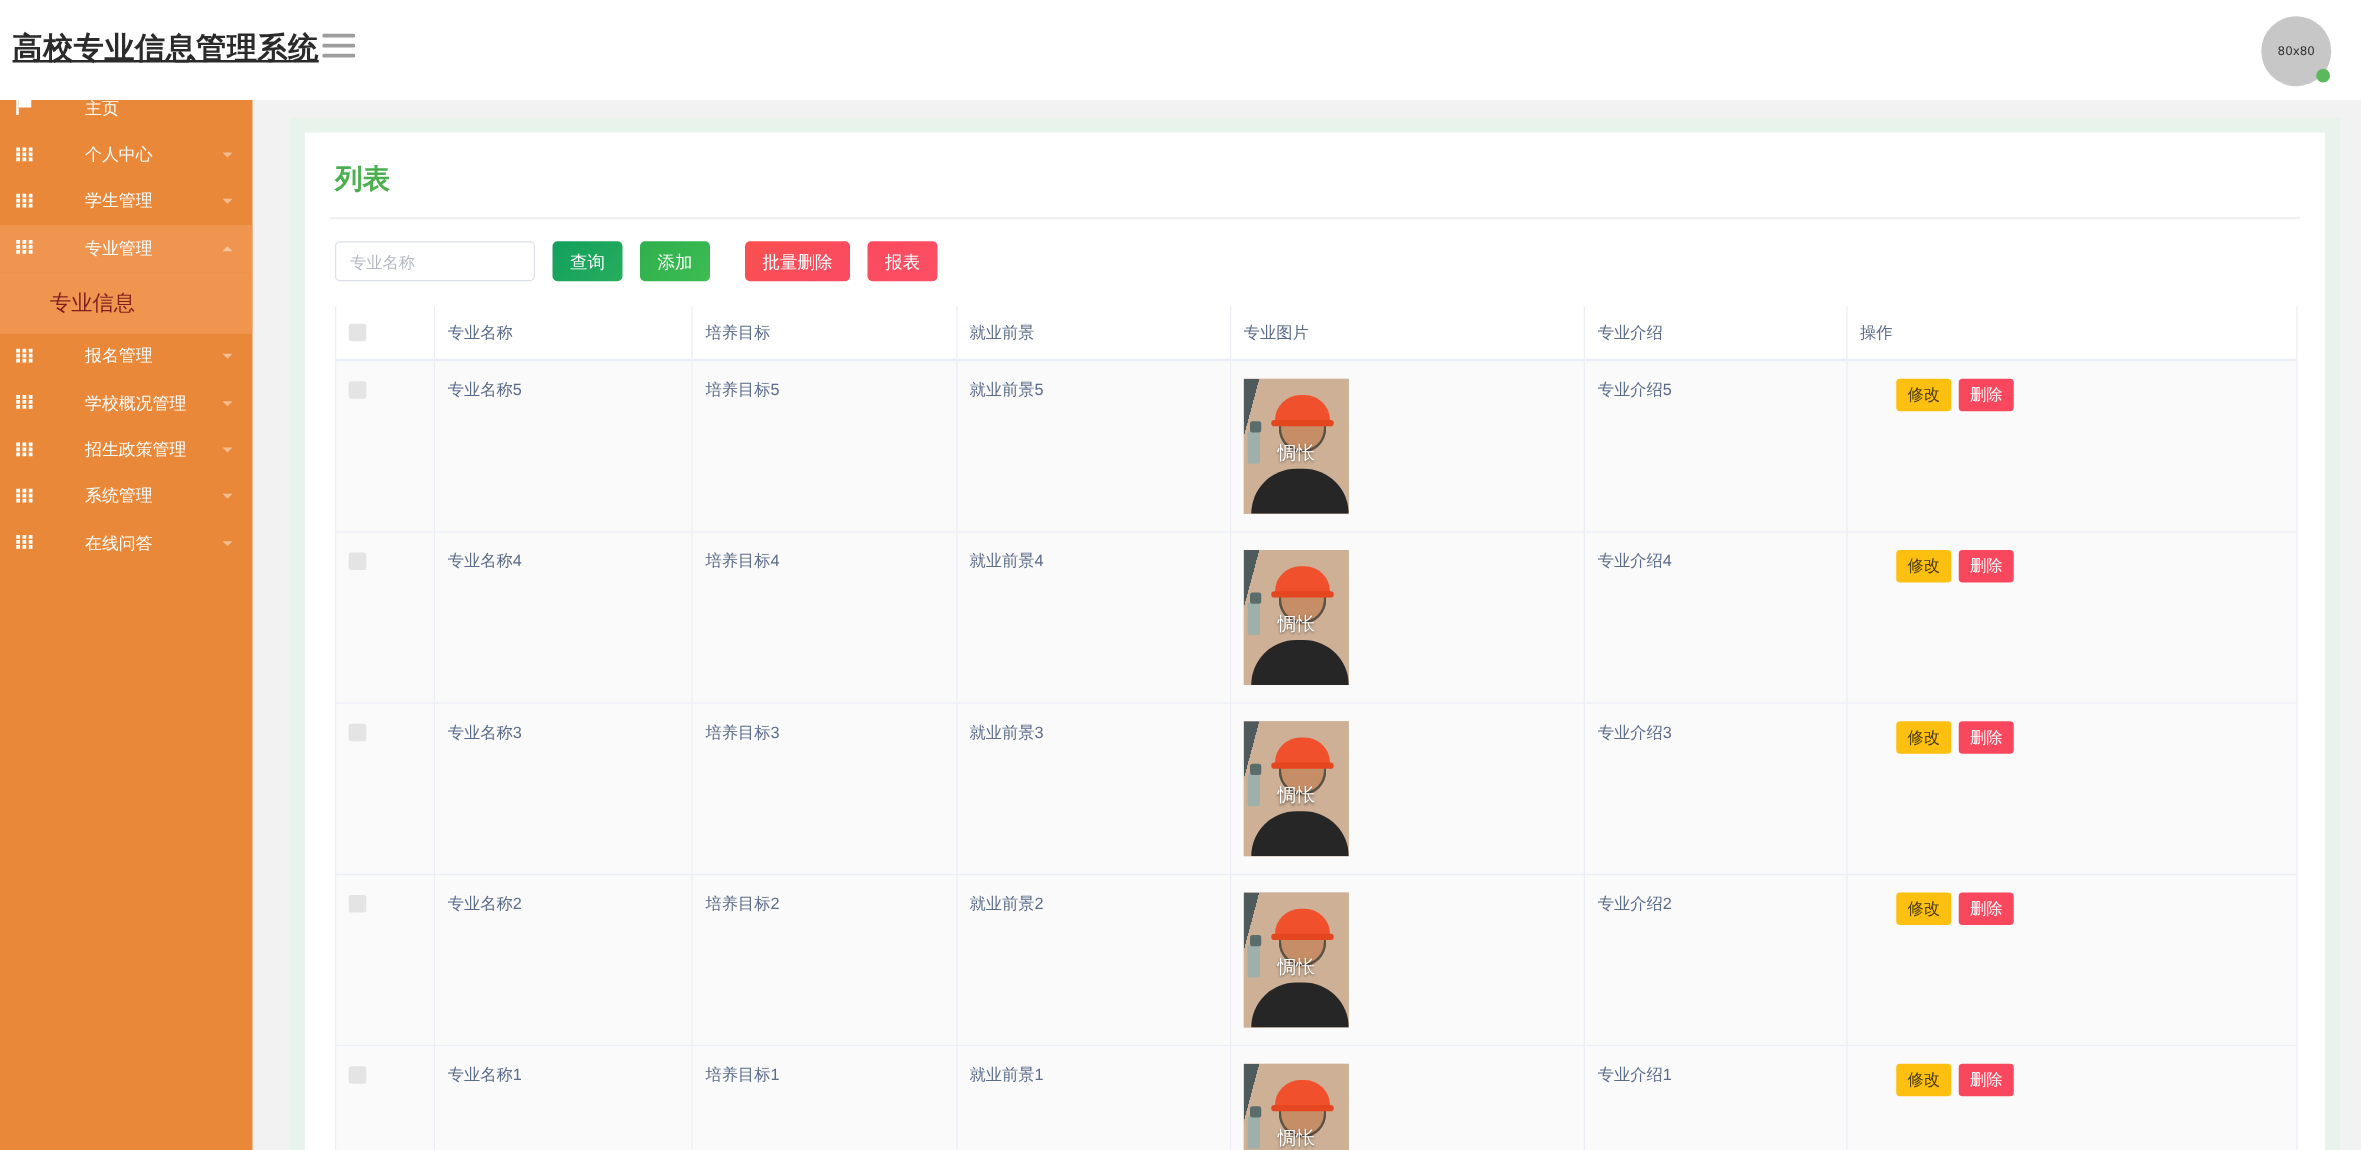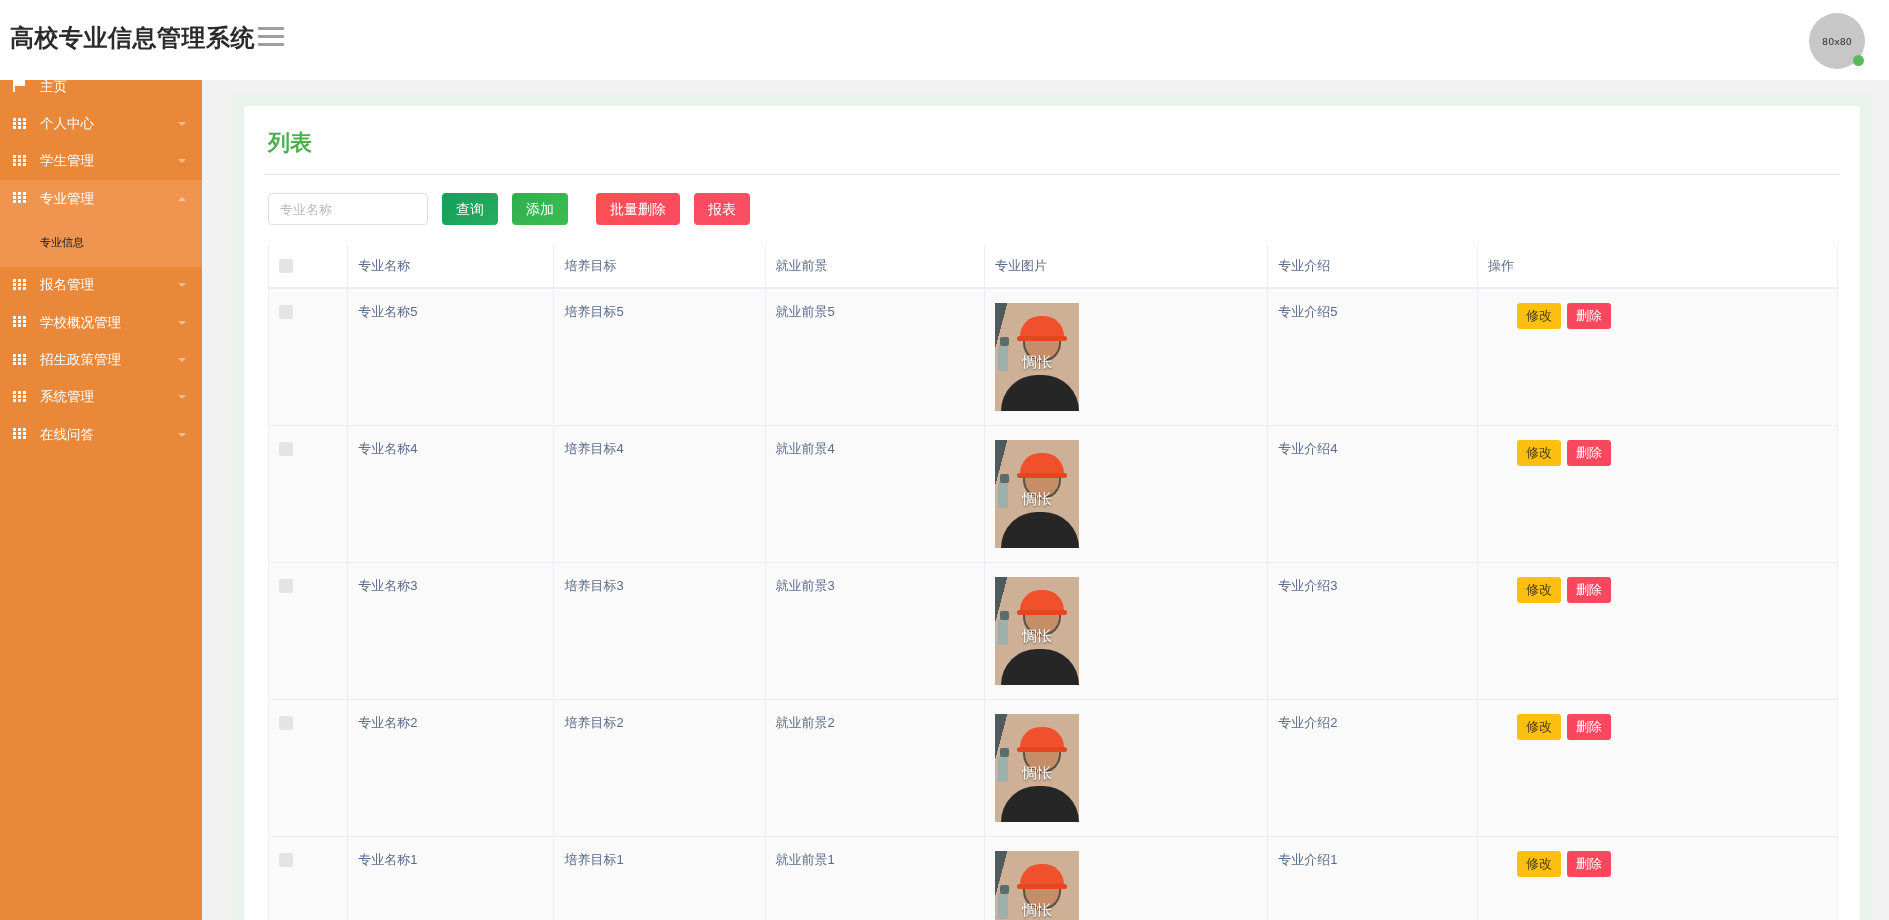--- a/index.html
+++ b/index.html
@@ -14,21 +14,21 @@
   #app { position: relative; width: 1889px; height: 920px; }
 
   
   .topbar {
     position: absolute; left: 0; top: 0; width: 1889px; height: 80px;
     background: #ffffff; z-index: 20;
   }
   .brand {
     position: absolute; left: 10px; top: 22px;
     font-size: 24px; font-weight: bold; color: #2b2b2b;
-    letter-spacing: 0.5px; white-space: nowrap;
+    letter-spacing: 0.5px; white-space: nowrap; text-decoration: underline;
   }
   .hamburger {
     position: absolute; left: 258px; top: 27px;
     width: 26px; height: 22px; cursor: pointer;
   }
   .hamburger i {
     display: block; height: 3px; background: #9d9d9d;
     border-radius: 1px; margin-bottom: 5px;
   }
   .avatar-wrap {
@@ -48,21 +48,21 @@
   }
 
   
   .sidebar {
     position: absolute; left: 0; top: 68px; width: 202px; height: 852px;
     background: #ea8839; overflow: hidden; z-index: 10;
   }
   .nav-item {
     position: relative; height: 37.4px; display: flex; align-items: center;
     color: #ffffff; font-size: 13.5px; cursor: pointer;
-    padding-left: 0; white-space: nowrap;
+    padding-left: 0; white-space: nowrap; gap: 28px;
   }
   .nav-item .ico {
     width: 34px; text-align: center; margin-left: 2px;
     font-size: 13px; line-height: 1; color: #fff; flex: 0 0 34px;
   }
   .grid-ico {
     display: inline-block; width: 13px; height: 11px;
     background-image:
       linear-gradient(#fff,#fff), linear-gradient(#fff,#fff), linear-gradient(#fff,#fff),
       linear-gradient(#fff,#fff), linear-gradient(#fff,#fff), linear-gradient(#fff,#fff),
@@ -89,21 +89,21 @@
     width: 0; height: 0;
     border-left: 4px solid transparent; border-right: 4px solid transparent;
     border-top: 4px solid rgba(255,255,255,0.45);
   }
   .nav-item .chev.up {
     border-top: none; border-bottom: 4px solid rgba(255,255,255,0.45);
   }
   .nav-item.active { background: #ef9550; }
   .sub-item {
     height: 49px; display: flex; align-items: center;
-    padding-left: 40px; color: #0f172a; font-size: 11px;
+    padding-left: 40px; color: #7f1d1d; font-size: 17px;
     background: #ef9550; cursor: pointer;
   }
 
   
   .main {
     position: absolute; left: 202px; top: 68px;
     width: 1687px; height: 852px; background: #f2f2f2; overflow: hidden;
   }
   .page-wrap {
     position: absolute; left: 30px; top: 26px; width: 1640px; height: 830px;

